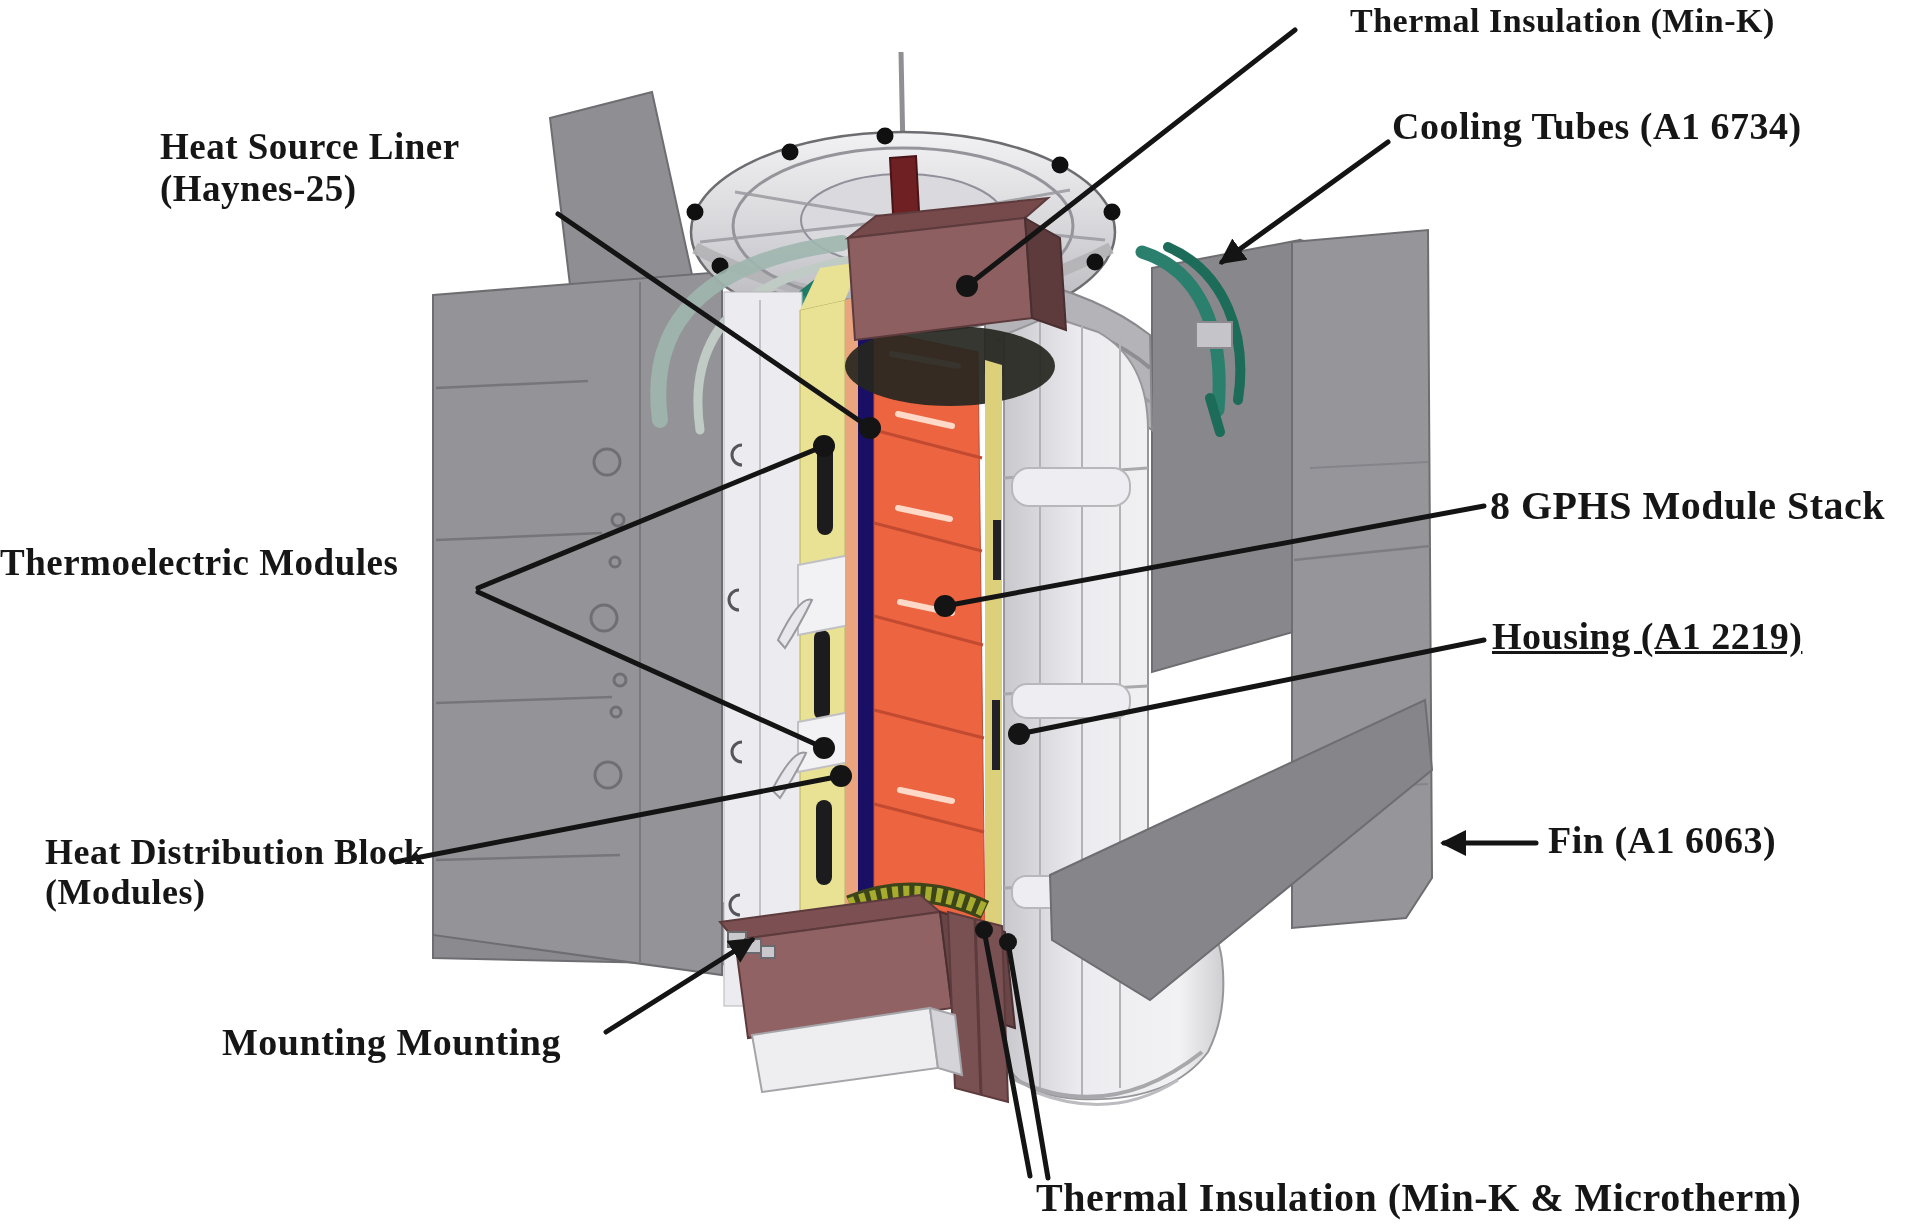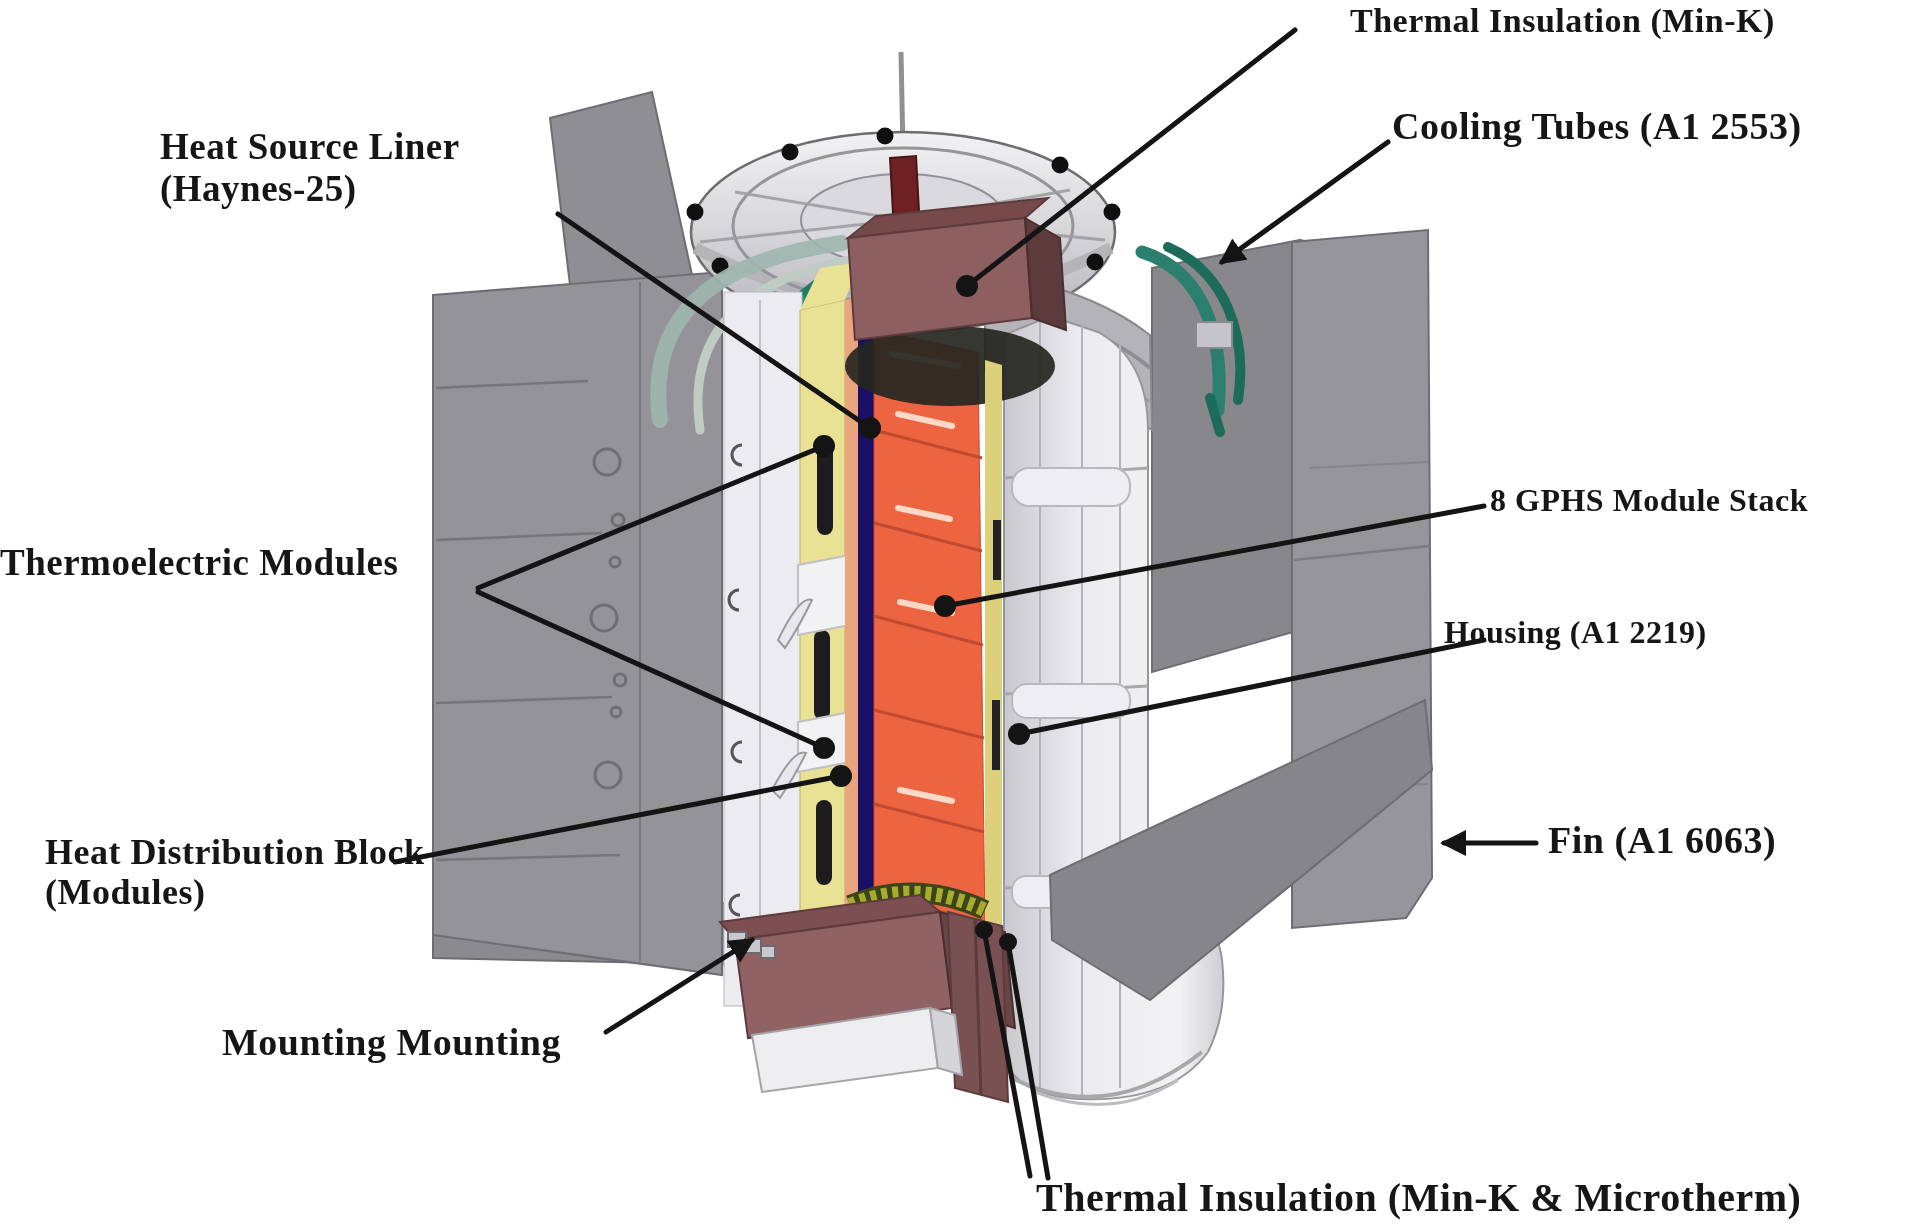--- a/index.html
+++ b/index.html
@@ -5,22 +5,22 @@
   html,body{margin:0;padding:0;background:#ffffff;}
   #stage{position:relative;width:1920px;height:1229px;background:#ffffff;overflow:hidden;}
   #stage svg{position:absolute;left:0;top:0;}
   .lbl{position:absolute;font-family:"Liberation Serif","DejaVu Serif",serif;font-weight:700;
        color:#161616;white-space:nowrap;letter-spacing:0.5px;}
   .lbl.center{white-space:normal;}
   .lbl .ln{display:block;}
   #lbl-thermal-top{left:1350px;top:2px;font-size:34px;}
   #lbl-cooling{left:1392px;top:104px;font-size:38px;}
   #lbl-liner{left:160px;top:126px;width:430px;font-size:37px;line-height:42px;}
-  #lbl-gphs{left:1490px;top:482px;font-size:32px;}
-  #lbl-housing{left:1444px;top:614px;font-size:32px;}
+  #lbl-gphs{left:1490px;top:482px;font-size:40px;}
+  #lbl-housing{left:1492px;top:614px;font-size:38px;text-decoration:underline;}
   #lbl-te{left:0px;top:542px;width:478px;font-size:37px;line-height:42px;}
   #lbl-hdb{left:0px;top:832px;width:402px;font-size:36px;line-height:40px;margin-left:45px;}
   #lbl-fin{left:1548px;top:818px;font-size:38px;text-align:right;}
   #lbl-mount{left:222px;top:1020px;font-size:38px;}
   #lbl-thermal-bot{left:1036px;top:1174px;font-size:40px;}
 </style>
 </head>
 <body>
 
 <div id="stage">
@@ -220,21 +220,21 @@
     <circle cx="984" cy="930" r="9" stroke="none"></circle>
     <line x1="1048" y1="1178" x2="1008" y2="942"></line>
     <circle cx="1008" cy="942" r="9" stroke="none"></circle>
   </g>
 </svg>
 
 <div class="lbl" id="lbl-thermal-top">
   <span class="ln">Thermal Insulation (Min-K)</span>
 </div>
 <div class="lbl" id="lbl-cooling">
-  <span class="ln">Cooling Tubes (A1 2553)</span>
+  <span class="ln">Cooling Tubes (A1 6734)</span>
 </div>
 <div class="lbl center" id="lbl-liner">
   <span class="ln">Heat Source Liner</span>
   <span class="ln">(Haynes-25)</span>
 </div>
 <div class="lbl" id="lbl-gphs">
   <span class="ln">8 GPHS Module Stack</span>
 </div>
 <div class="lbl center" id="lbl-te">
   <span class="ln">Thermoelectric Modules</span>

